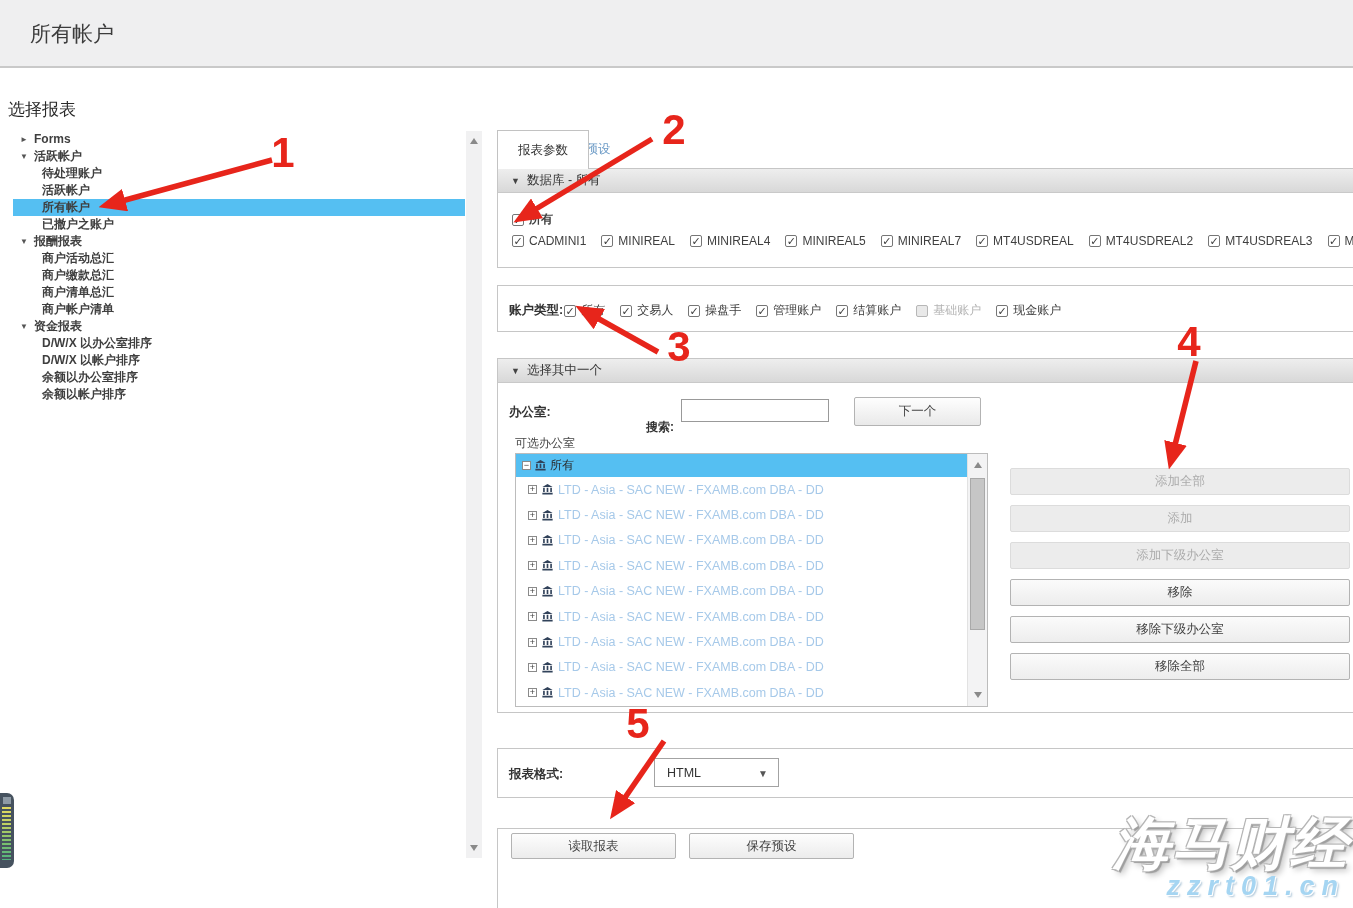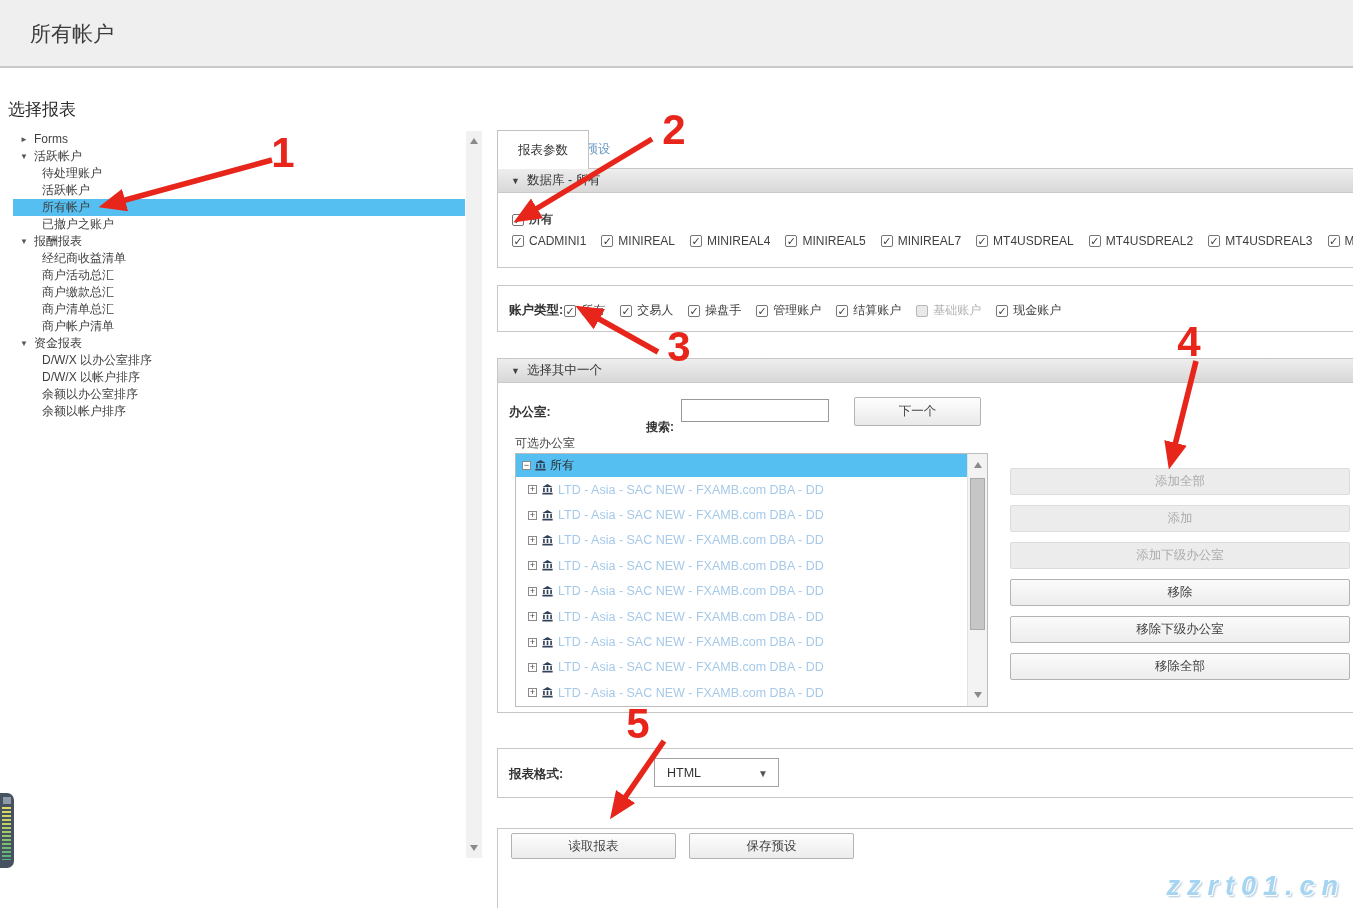--- a/index.html
+++ b/index.html
@@ -7,21 +7,21 @@
   body { font-family:"Liberation Sans","DejaVu Sans",sans-serif; }
   #root { position:relative; width:1353px; height:908px; overflow:hidden; background:#fff; }
 
   
   #app-header { position:absolute; left:0; top:0; width:1353px; height:68px;
     background:#efeff0; border-bottom:2px solid #c9c9c9; }
   #app-title { position:absolute; left:30px; top:20px; font-size:21px; color:#3c3c3c; }
 
   
   #sidebar-heading { position:absolute; left:8px; top:98px; font-size:17px; color:#2b2b2b; }
-  #tree { position:absolute; left:13px; top:131px; width:452px; }
+  #tree { position:absolute; left:13px; top:131px; width:452px;font-weight:bold; }
   .tree-item { height:17px; line-height:17px; font-size:12px; color:#3f3f3f;
     white-space:nowrap; padding-left:7px; cursor:default; }
   .tree-item.leaf { padding-left:29px; }
   .tree-item.selected { background:#55bff2; }
   .tree-arrow { display:inline-block; width:14px; font-size:8px; color:#555; vertical-align:middle; }
 
   
   #main-scrollbar { position:absolute; left:466px; top:131px; width:16px; height:727px; background:#f1f1f2; }
   .sb-arrow-up, .sb-arrow-down { position:absolute; left:4px; width:0; height:0;
     border-left:4px solid transparent; border-right:4px solid transparent; }
@@ -142,21 +142,20 @@
 
   <div id="sidebar-heading">选择报表</div>
   <div id="tree">
       <div class="tree-item"><span class="tree-arrow">►</span><span>Forms</span></div>
       <div class="tree-item"><span class="tree-arrow">▼</span><span>活跃帐户</span></div>
       <div class="tree-item leaf"><span>待处理账户</span></div>
       <div class="tree-item leaf"><span>活跃帐户</span></div>
       <div class="tree-item leaf selected"><span>所有帐户</span></div>
       <div class="tree-item leaf"><span>已撤户之账户</span></div>
       <div class="tree-item"><span class="tree-arrow">▼</span><span>报酬报表</span></div>
-      <div class="tree-item leaf"><span>经纪商收益清单</span></div>
       <div class="tree-item leaf"><span>商户活动总汇</span></div>
       <div class="tree-item leaf"><span>商户缴款总汇</span></div>
       <div class="tree-item leaf"><span>商户清单总汇</span></div>
       <div class="tree-item leaf"><span>商户帐户清单</span></div>
       <div class="tree-item"><span class="tree-arrow">▼</span><span>资金报表</span></div>
       <div class="tree-item leaf"><span>D/W/X 以办公室排序</span></div>
       <div class="tree-item leaf"><span>D/W/X 以帐户排序</span></div>
       <div class="tree-item leaf"><span>余额以办公室排序</span></div>
       <div class="tree-item leaf"><span>余额以帐户排序</span></div>
     </div>
@@ -399,20 +398,21 @@
     <line x1="658" y1="352" x2="583" y2="310" stroke="#e7251b" stroke-width="5.5" marker-end="url(#ah)"></line>
     <line x1="1196" y1="361" x2="1171" y2="461" stroke="#e7251b" stroke-width="5.5" marker-end="url(#ah)"></line>
     <line x1="664" y1="741" x2="615" y2="812" stroke="#e7251b" stroke-width="5.5" marker-end="url(#ah)"></line>
     <text x="283" y="167" text-anchor="middle">1</text>
     <text x="674" y="144" text-anchor="middle">2</text>
     <text x="679" y="361" text-anchor="middle">3</text>
     <text x="1189" y="356" text-anchor="middle">4</text>
     <text x="638" y="738" text-anchor="middle">5</text>
   </svg>
 
+  <div id="watermark-1">海马财经</div>
   <div id="watermark-2">zzrt01.cn</div>
 
   <div id="corner-widget">
     <div id="corner-widget-top"></div>
     <div id="corner-widget-stripes">
       <div id="corner-widget-mask"></div>
     </div>
   </div>
 
 </div>

